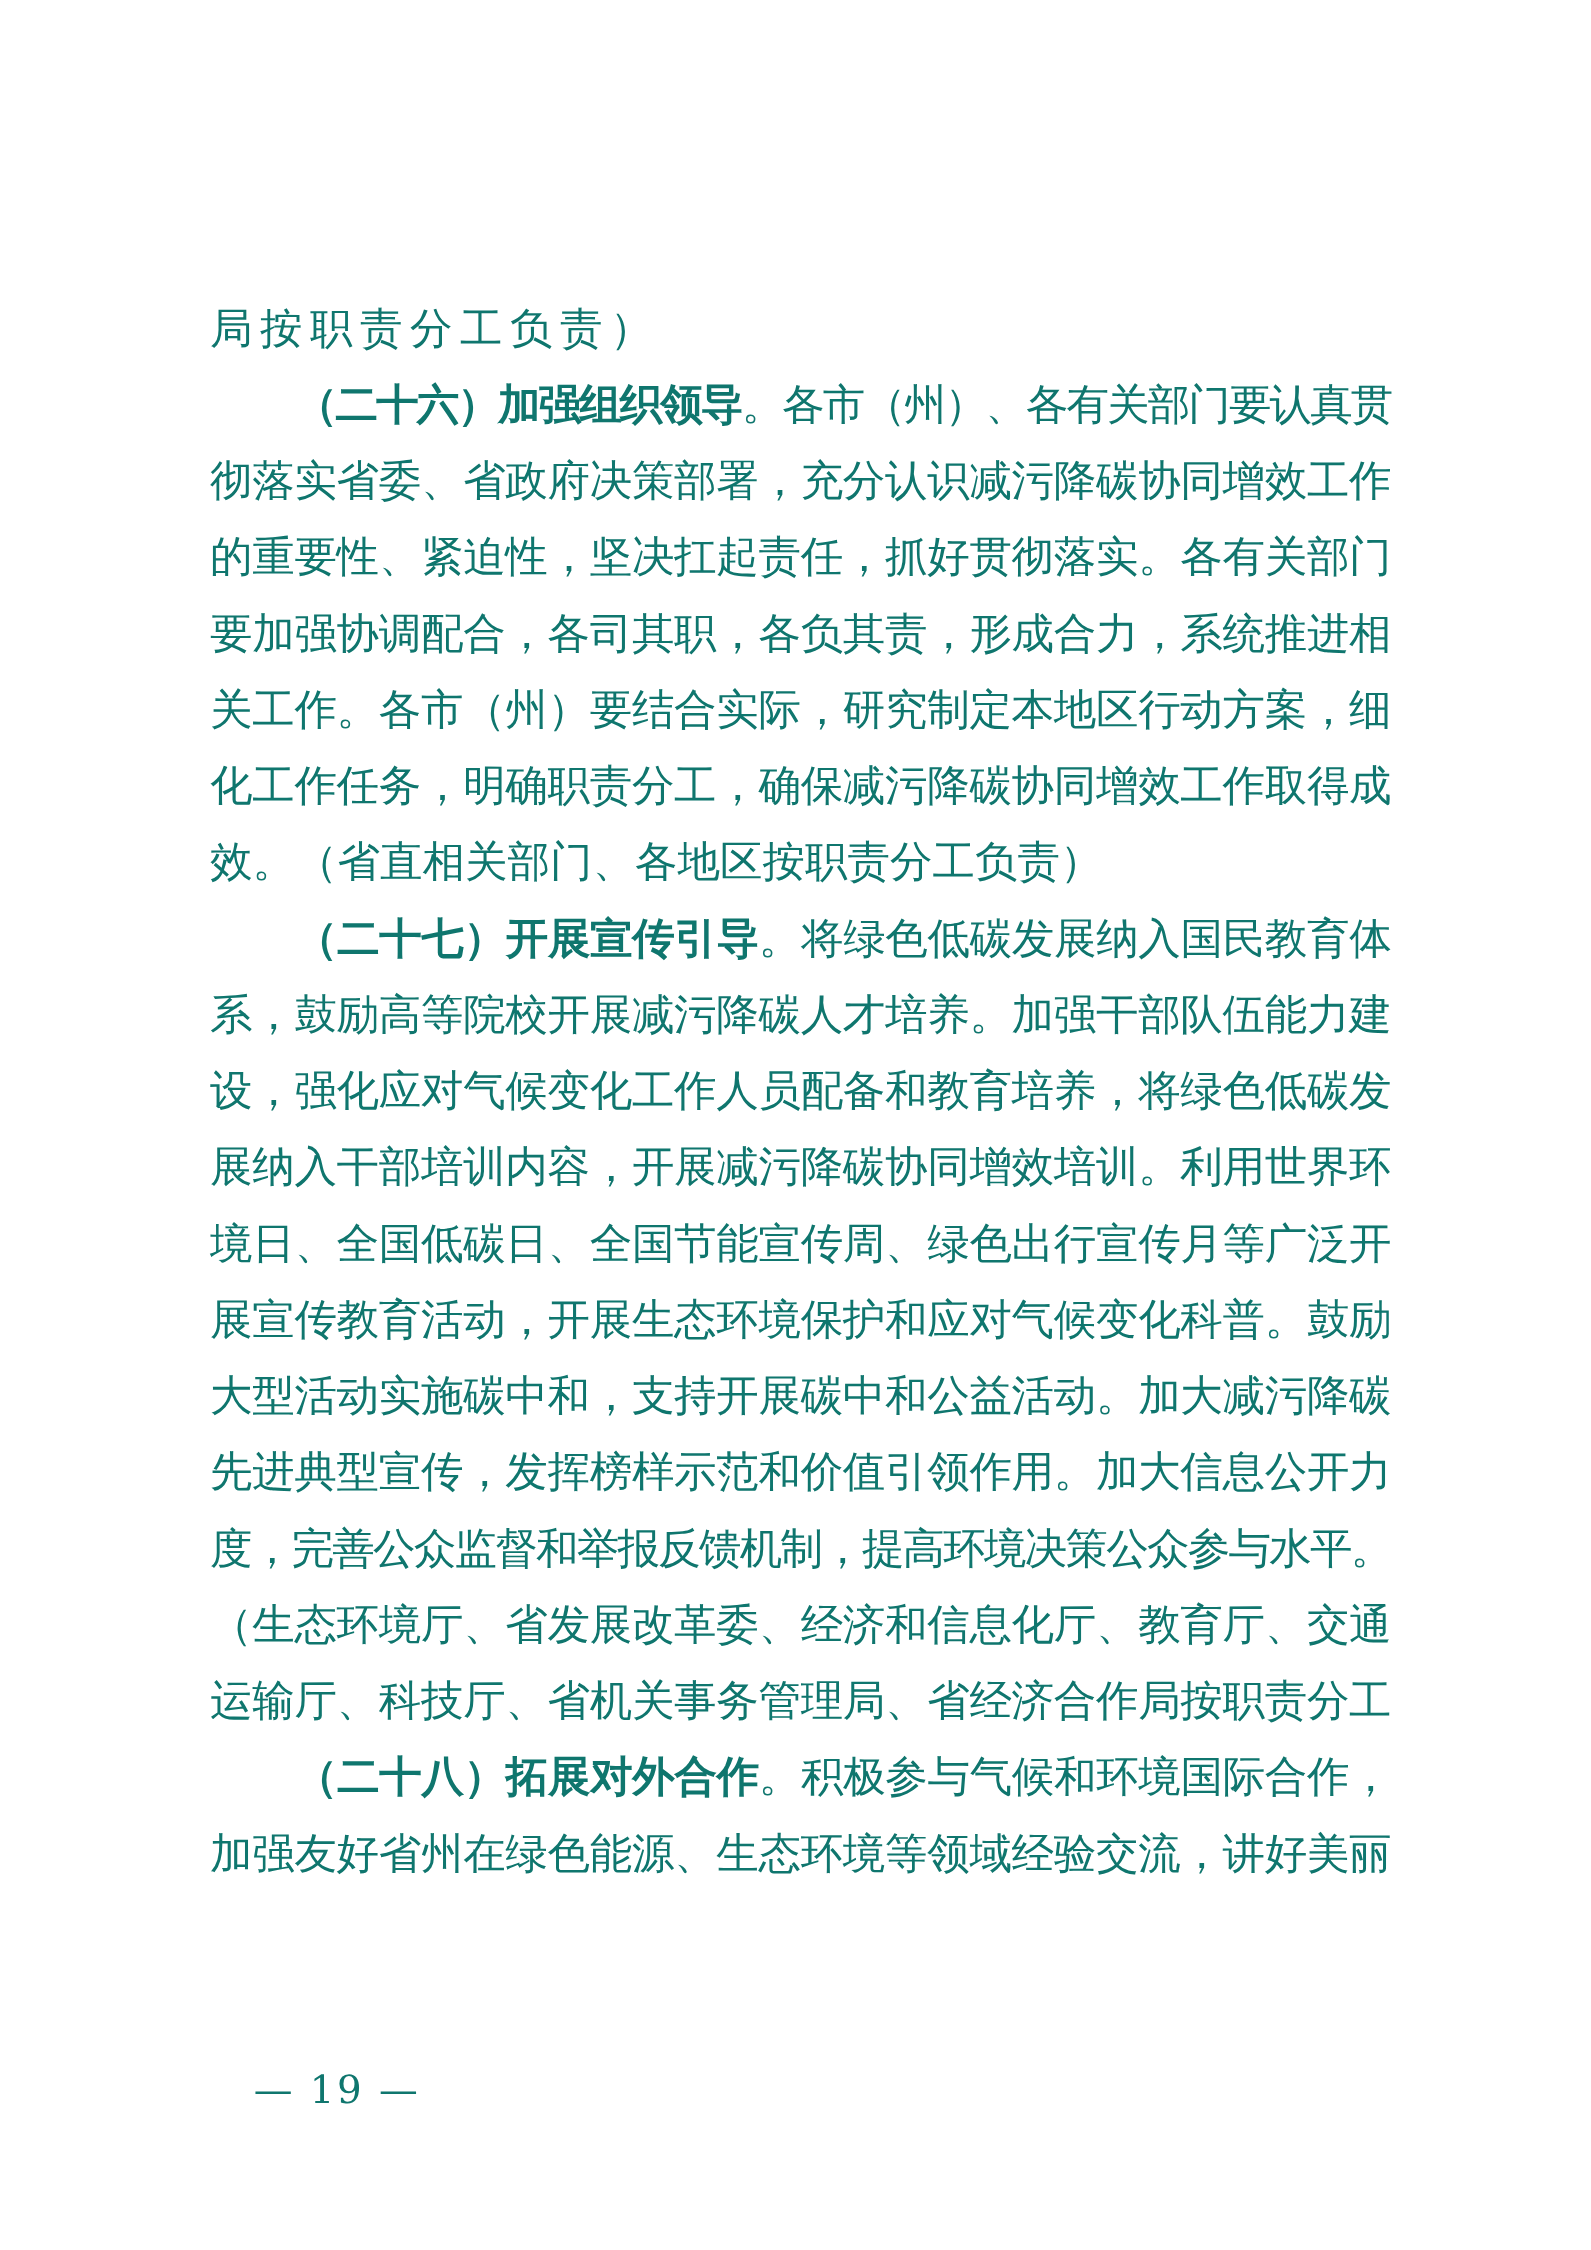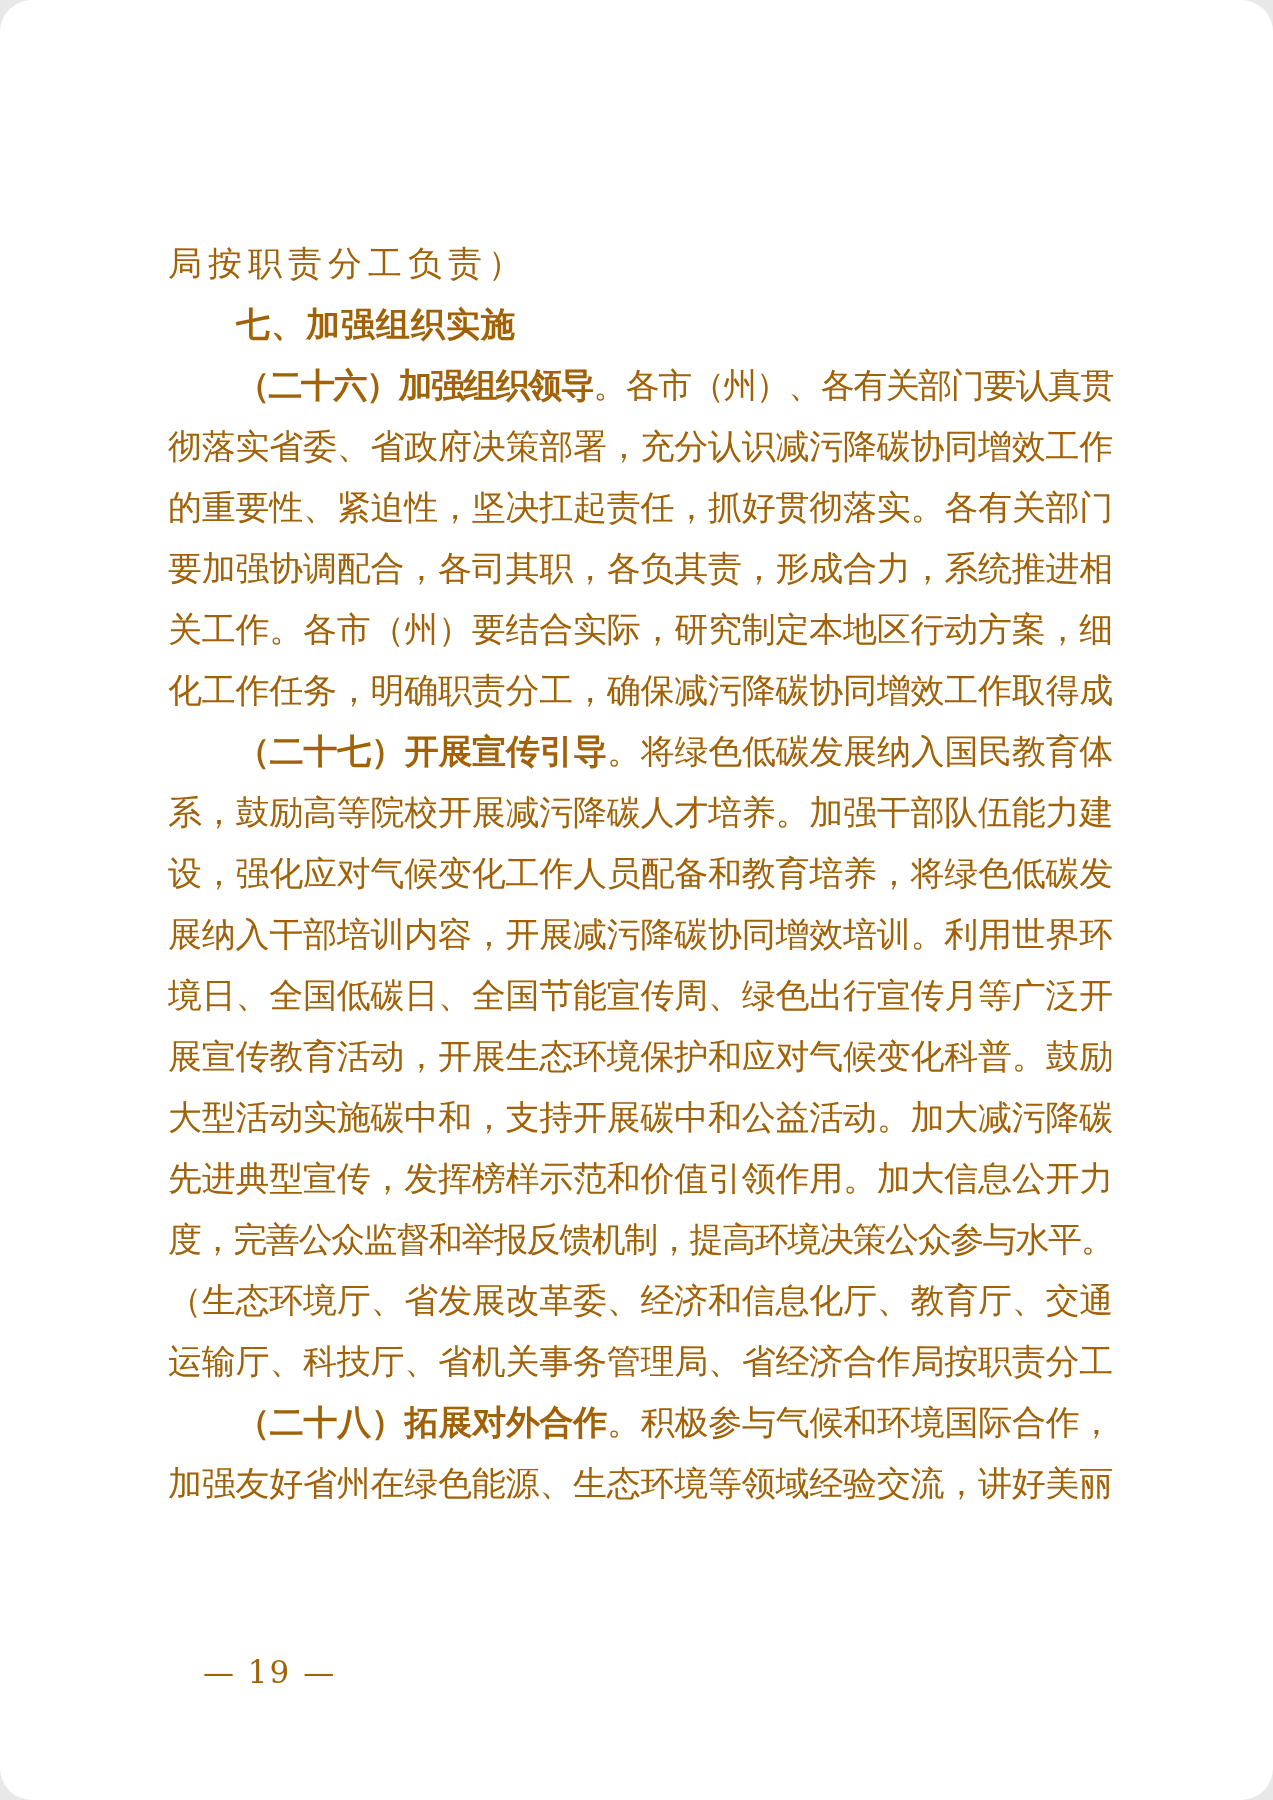--- a/index.html
+++ b/index.html
@@ -6,24 +6,23 @@
     margin: 0;
     padding: 0;
     background: #e8e8e8;
   }
   .page {
     position: relative;
     width: 1273px;
     height: 1800px;
     margin: 0 auto;
     background: #ffffff;
-    color: #a16207;
+    color: #0f766e;
     font-family: "DejaVu Serif", "Liberation Serif", serif;
     overflow: hidden;
-    border-radius: 32px;
   }
   .text-block {
     position: absolute;
     left: 168px;
     top: 233px;
     width: 945px;
   }
   .line {
     height: 61px;
     line-height: 61px;
@@ -55,21 +54,20 @@
     font-size: 31px;
     letter-spacing: 2px;
   }
 </style>
 </head>
 <body>
 
 <div class="page">
   <div class="text-block">
       <div class="line t" style="letter-spacing: 6px;">局按职责分工负责）</div>
-      <div class="line h" style="padding-left: 68px; letter-spacing: 1px;">七、加强组织实施</div>
       <div class="line j" style="padding-left: 68px;">
         <span class="b">（</span>
         <span class="b">二</span>
         <span class="b">十</span>
         <span class="b">六</span>
         <span class="b">）</span>
         <span class="b">加</span>
         <span class="b">强</span>
         <span class="b">组</span>
         <span class="b">织</span>
@@ -235,20 +233,21 @@
         <span>协</span>
         <span>同</span>
         <span>增</span>
         <span>效</span>
         <span>工</span>
         <span>作</span>
         <span>取</span>
         <span>得</span>
         <span>成</span>
       </div>
+      <div class="line t">效。（省直相关部门、各地区按职责分工负责）</div>
       <div class="line j" style="padding-left: 68px;">
         <span class="b">（</span>
         <span class="b">二</span>
         <span class="b">十</span>
         <span class="b">七</span>
         <span class="b">）</span>
         <span class="b">开</span>
         <span class="b">展</span>
         <span class="b">宣</span>
         <span class="b">传</span>

